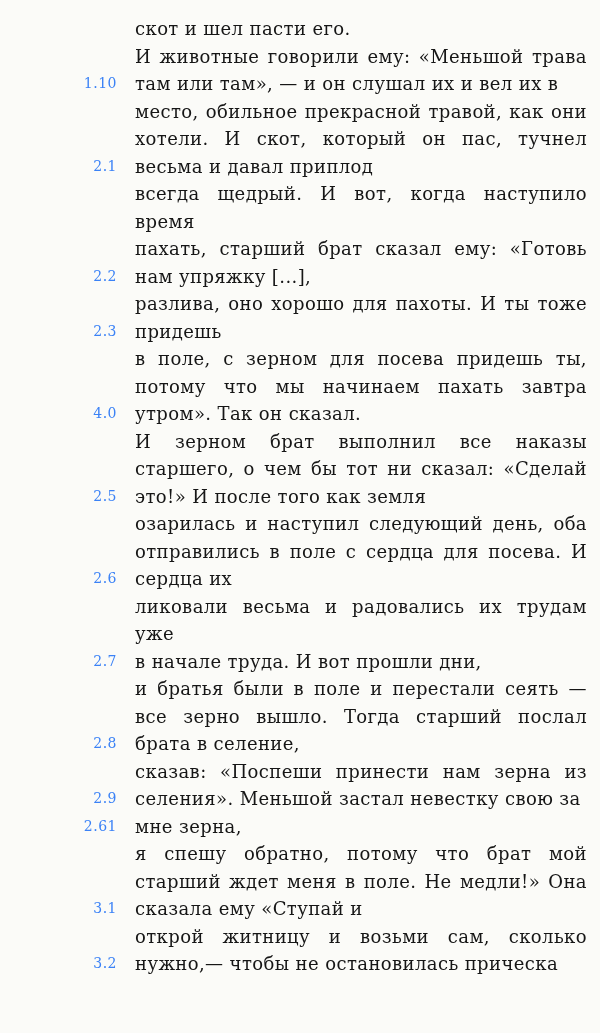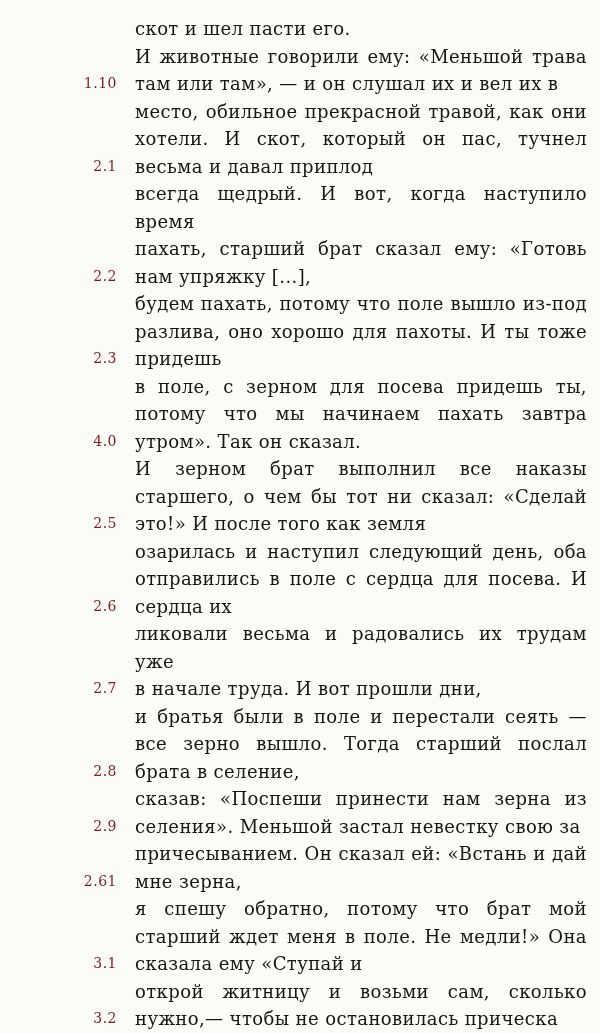--- a/index.html
+++ b/index.html
@@ -22,21 +22,21 @@
     align-items: flex-end;
     padding-left: 32px;
   }
   .num {
     width: 85px;
     flex: 0 0 85px;
     text-align: right;
     font-size: 14px;
     line-height: 27.5px;
     letter-spacing: 0.5px;
-    color: #7f1d1d;
+    color: #3b82f6;
   }
   .text {
     width: 452px;
     flex: 0 0 452px;
     margin-left: 18px;
     font-size: 18px;
     line-height: 27.5px;
     letter-spacing: 0.4px;
   }
   .line {
@@ -81,21 +81,20 @@
     <div class="text">
           <div class="line">всегда щедрый. И вот, когда наступило время</div>
           <div class="line">пахать, старший брат сказал ему: «Готовь</div>
           <div class="line last">нам упряжку [...],</div>
         </div>
   </div>
 
   <div class="verse">
     <div class="num">2.3</div>
     <div class="text">
-          <div class="line">будем пахать, потому что поле вышло из-под</div>
           <div class="line">разлива, оно хорошо для пахоты. И ты тоже</div>
           <div class="line last">придешь</div>
         </div>
   </div>
 
   <div class="verse">
     <div class="num">4.0</div>
     <div class="text">
           <div class="line">в поле, с зерном для посева придешь ты,</div>
           <div class="line">потому что мы начинаем пахать завтра</div>
@@ -142,21 +141,20 @@
     <div class="num">2.9</div>
     <div class="text">
           <div class="line">сказав: «Поспеши принести нам зерна из</div>
           <div class="line last">селения». Меньшой застал невестку свою за</div>
         </div>
   </div>
 
   <div class="verse">
     <div class="num">2.61</div>
     <div class="text">
-          <div class="line">причесыванием. Он сказал ей: «Встань и дай</div>
           <div class="line last">мне зерна,</div>
         </div>
   </div>
 
   <div class="verse">
     <div class="num">3.1</div>
     <div class="text">
           <div class="line">я спешу обратно, потому что брат мой</div>
           <div class="line">старший ждет меня в поле. Не медли!» Она</div>
           <div class="line last">сказала ему «Ступай и</div>

